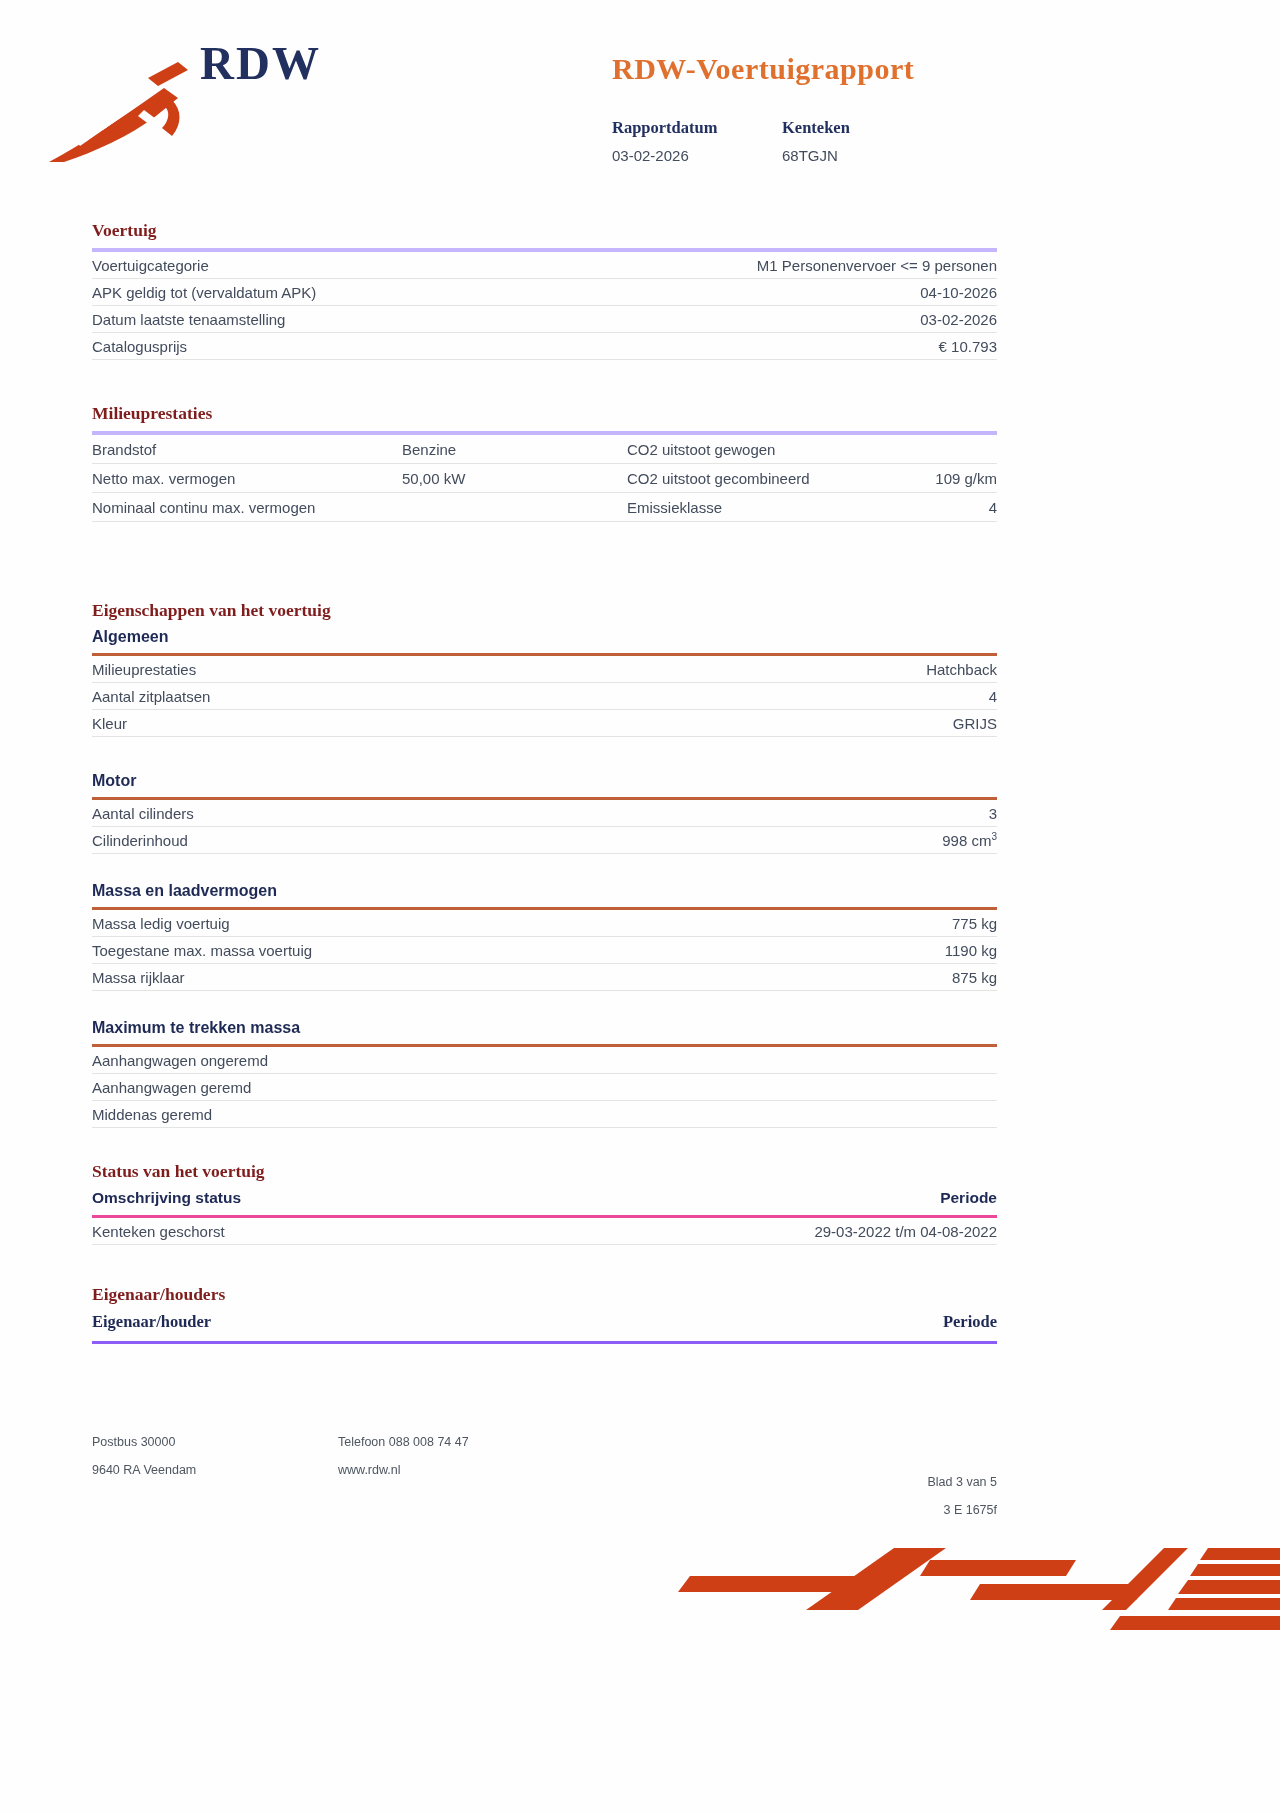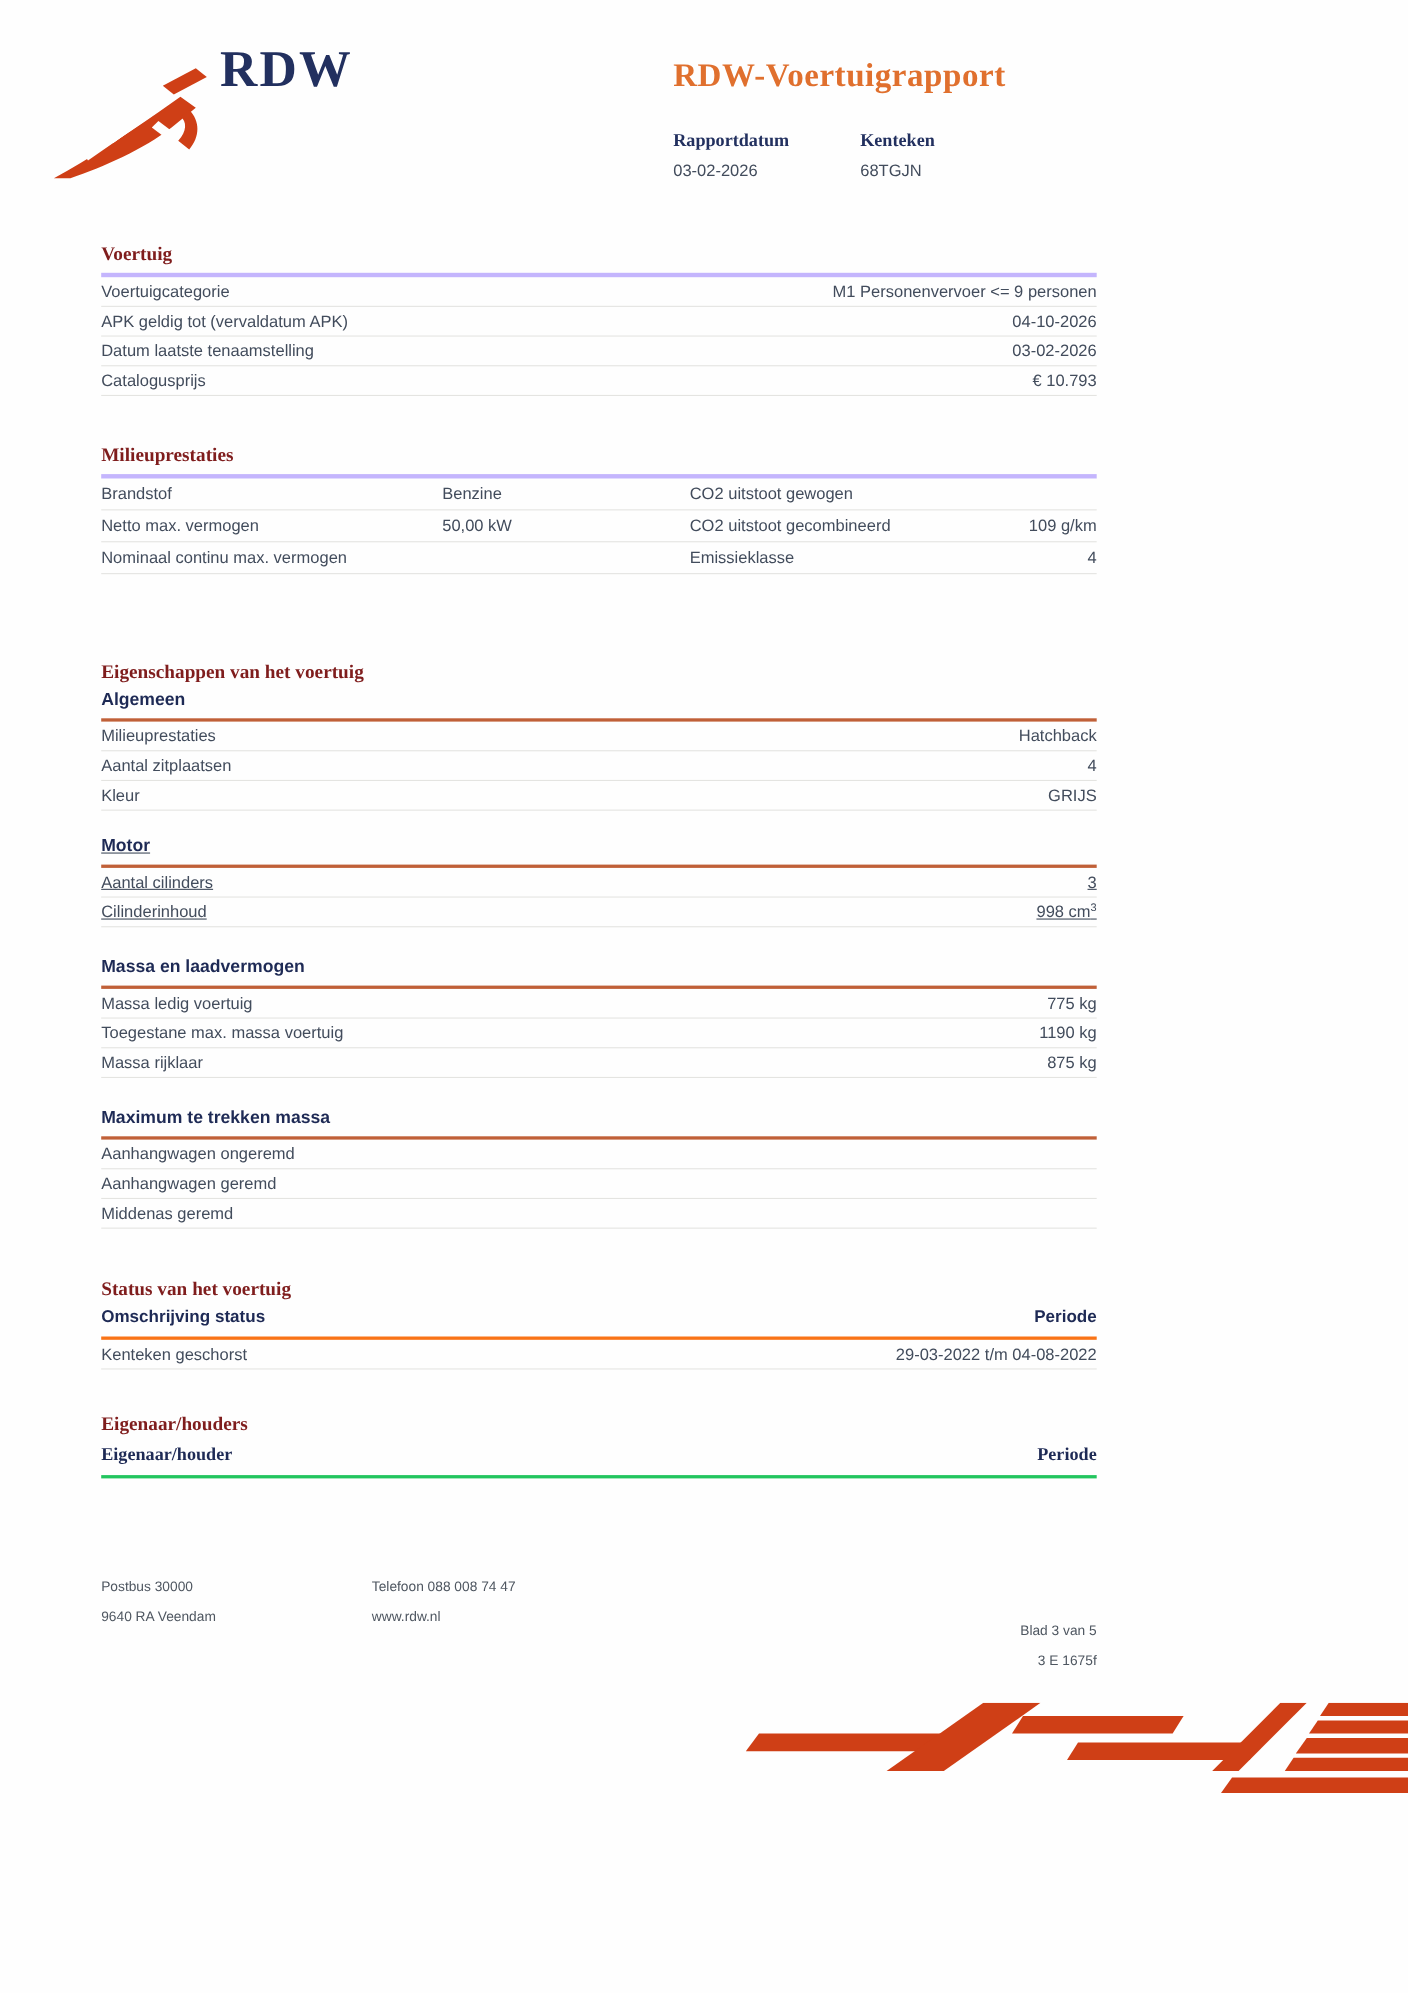--- a/index.html
+++ b/index.html
@@ -54,34 +54,34 @@
     height:29px; align-items:center;
   }
   .row.grid4 .g-val-right { text-align:right; }
 
   
   .sub-heading {
     display:flex; justify-content:space-between; align-items:flex-end;
     font-weight:bold; font-size:16px; color:#1e2a55;
     padding-bottom:7px; border-bottom:3px solid #c06038;
   }
-  .sub-gap-lg { margin-top:24px;text-decoration:underline; }
+  .sub-gap-lg { margin-top:35px; }
   .sub-gap-md { margin-top:28px; }
 
   
   .tbl-head-sans {
     display:flex; justify-content:space-between; align-items:flex-end;
     font-weight:bold; font-size:15.5px; color:#1e2a55;
-    padding-bottom:8px; border-bottom:3px solid #f97316;
+    padding-bottom:8px; border-bottom:3px solid #ec4899;
   }
   .tbl-head-serif {
     display:flex; justify-content:space-between; align-items:flex-end;
     font-family:"Liberation Serif", serif; font-weight:bold;
     font-size:16.5px; color:#1e2a55;
-    padding-bottom:9px; border-bottom:3px solid #22c55e;
+    padding-bottom:9px; border-bottom:3px solid #8b5cf6;
   }
 
   
   .footer { position:absolute; left:92px; top:1428px; width:905px; font-size:12.5px; color:#4e5660; }
   .f-row { position:relative; height:28px; }
   .f-c1 { position:absolute; left:0; top:7px; }
   .f-c2 { position:absolute; left:246px; top:7px; }
   .f-c3 { position:absolute; right:0; top:7px; text-align:left;margin-top:40px; }
 
   

